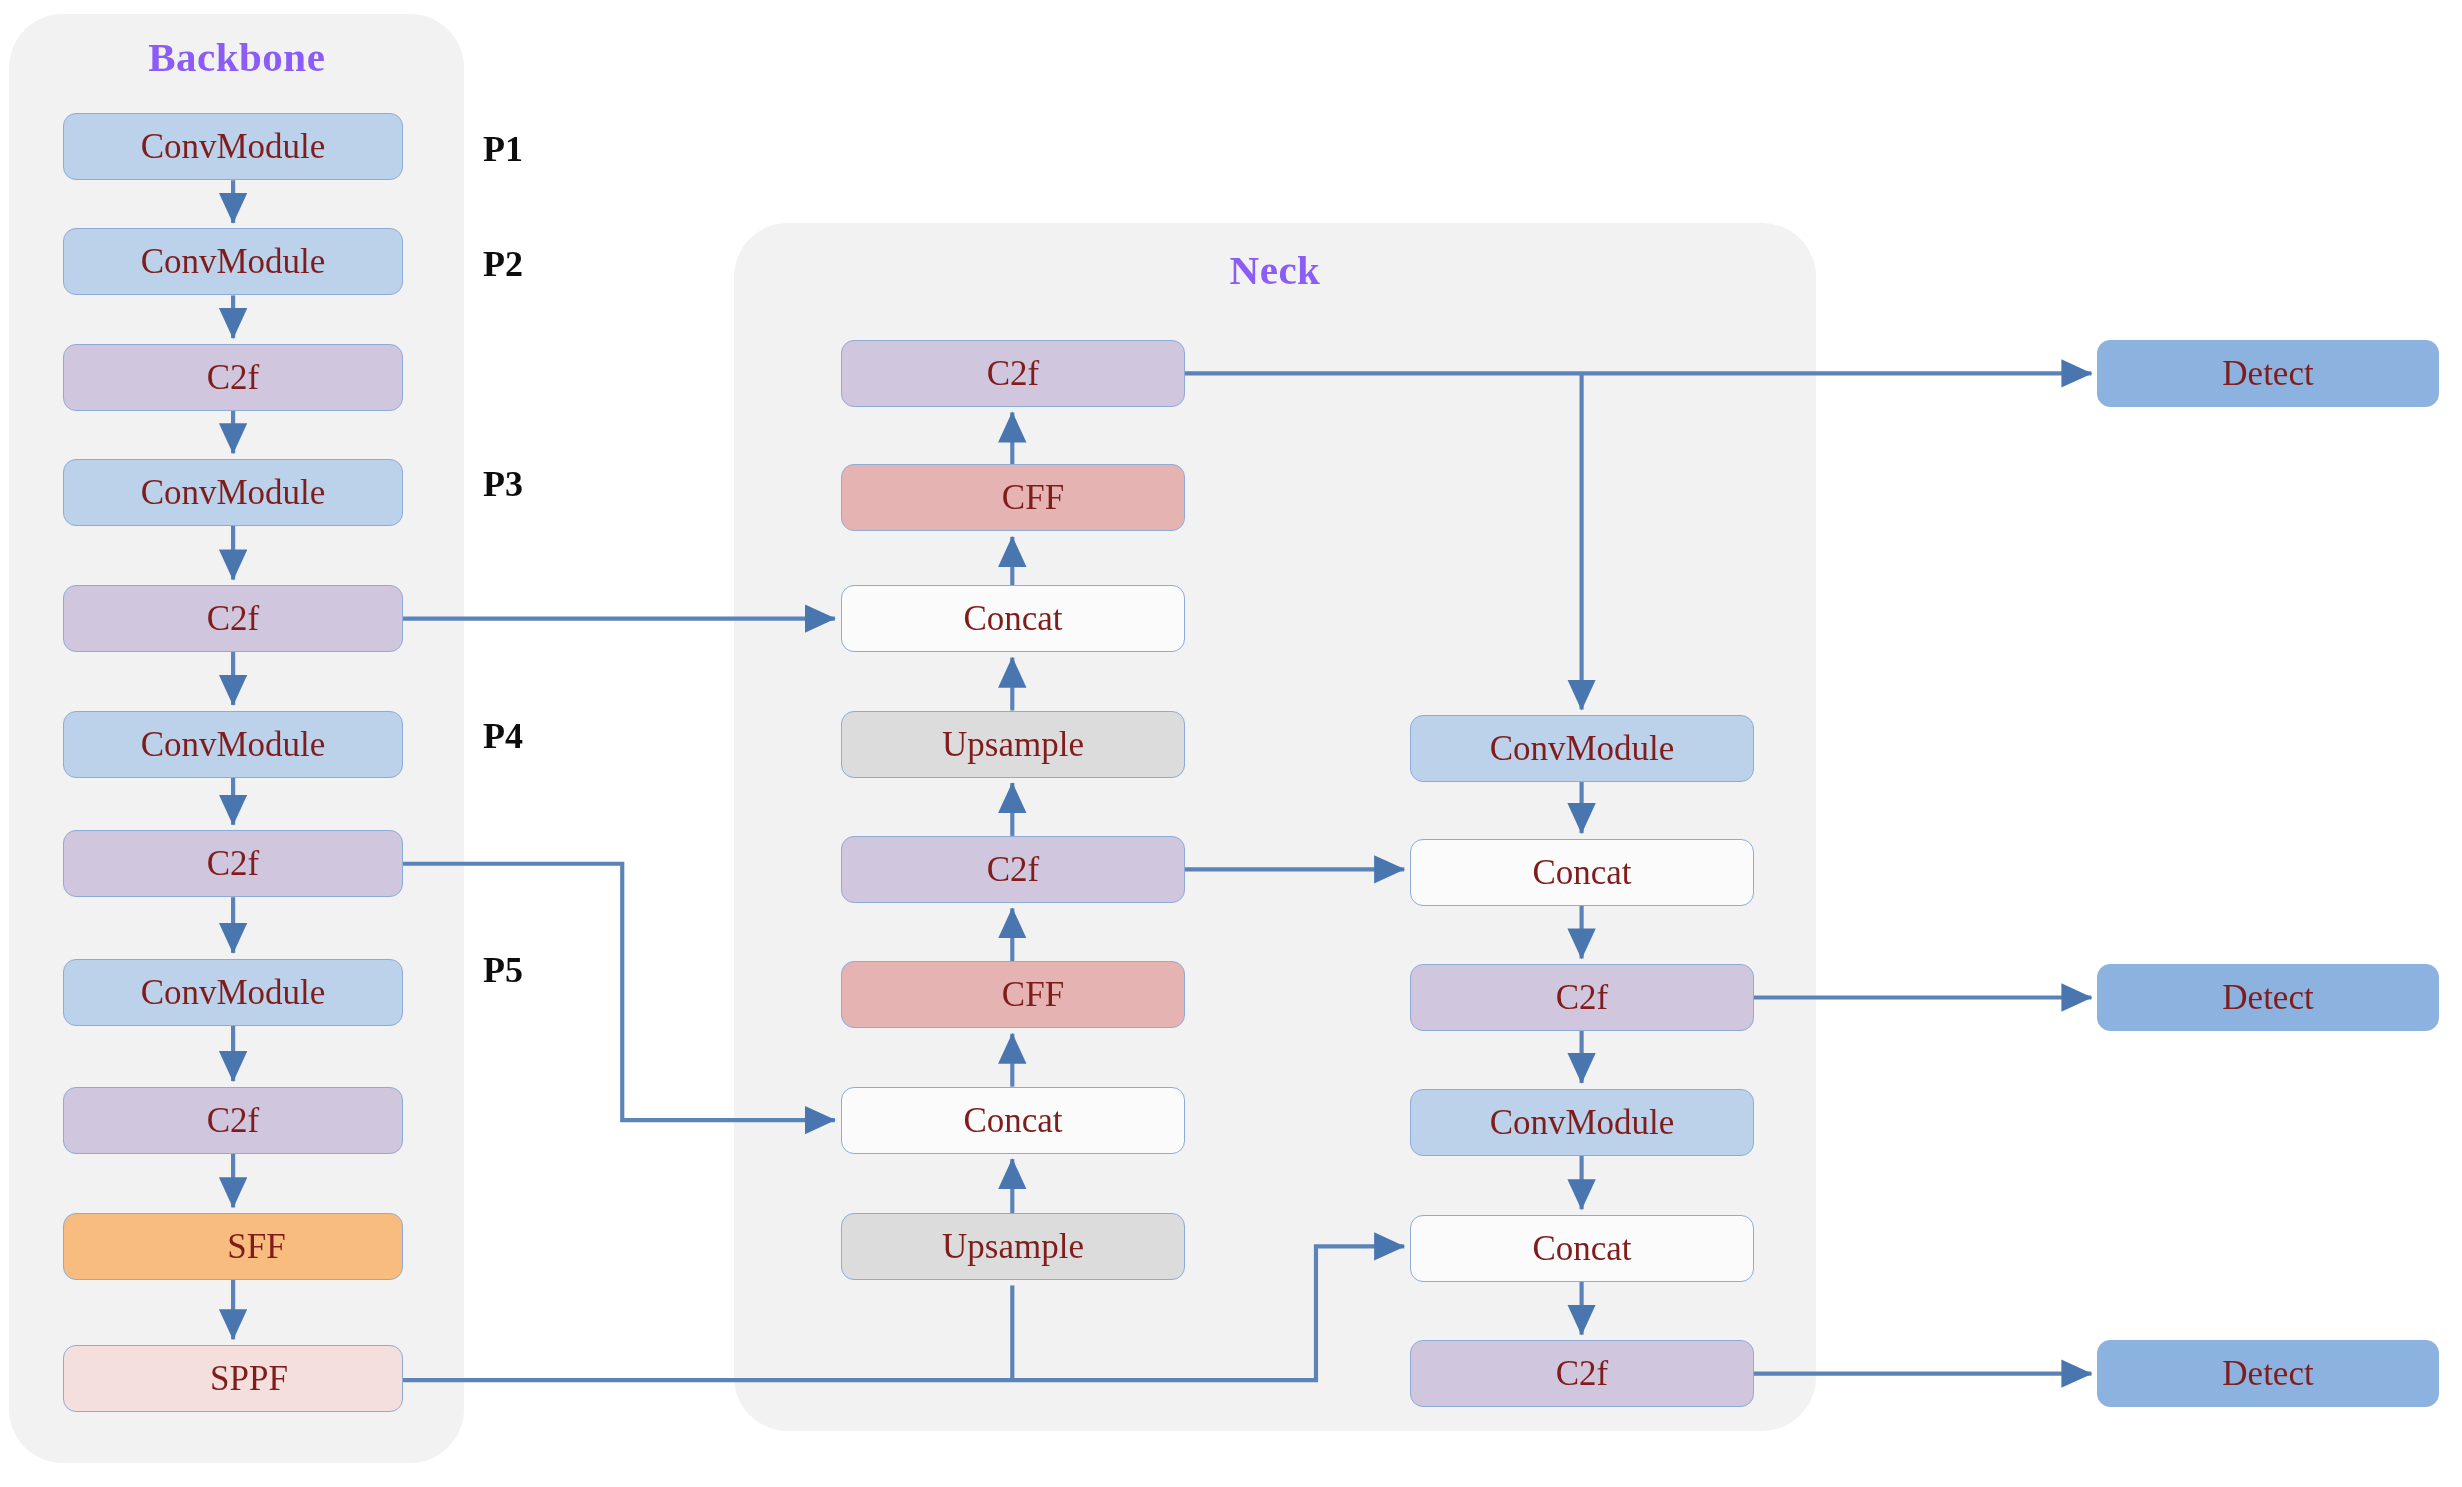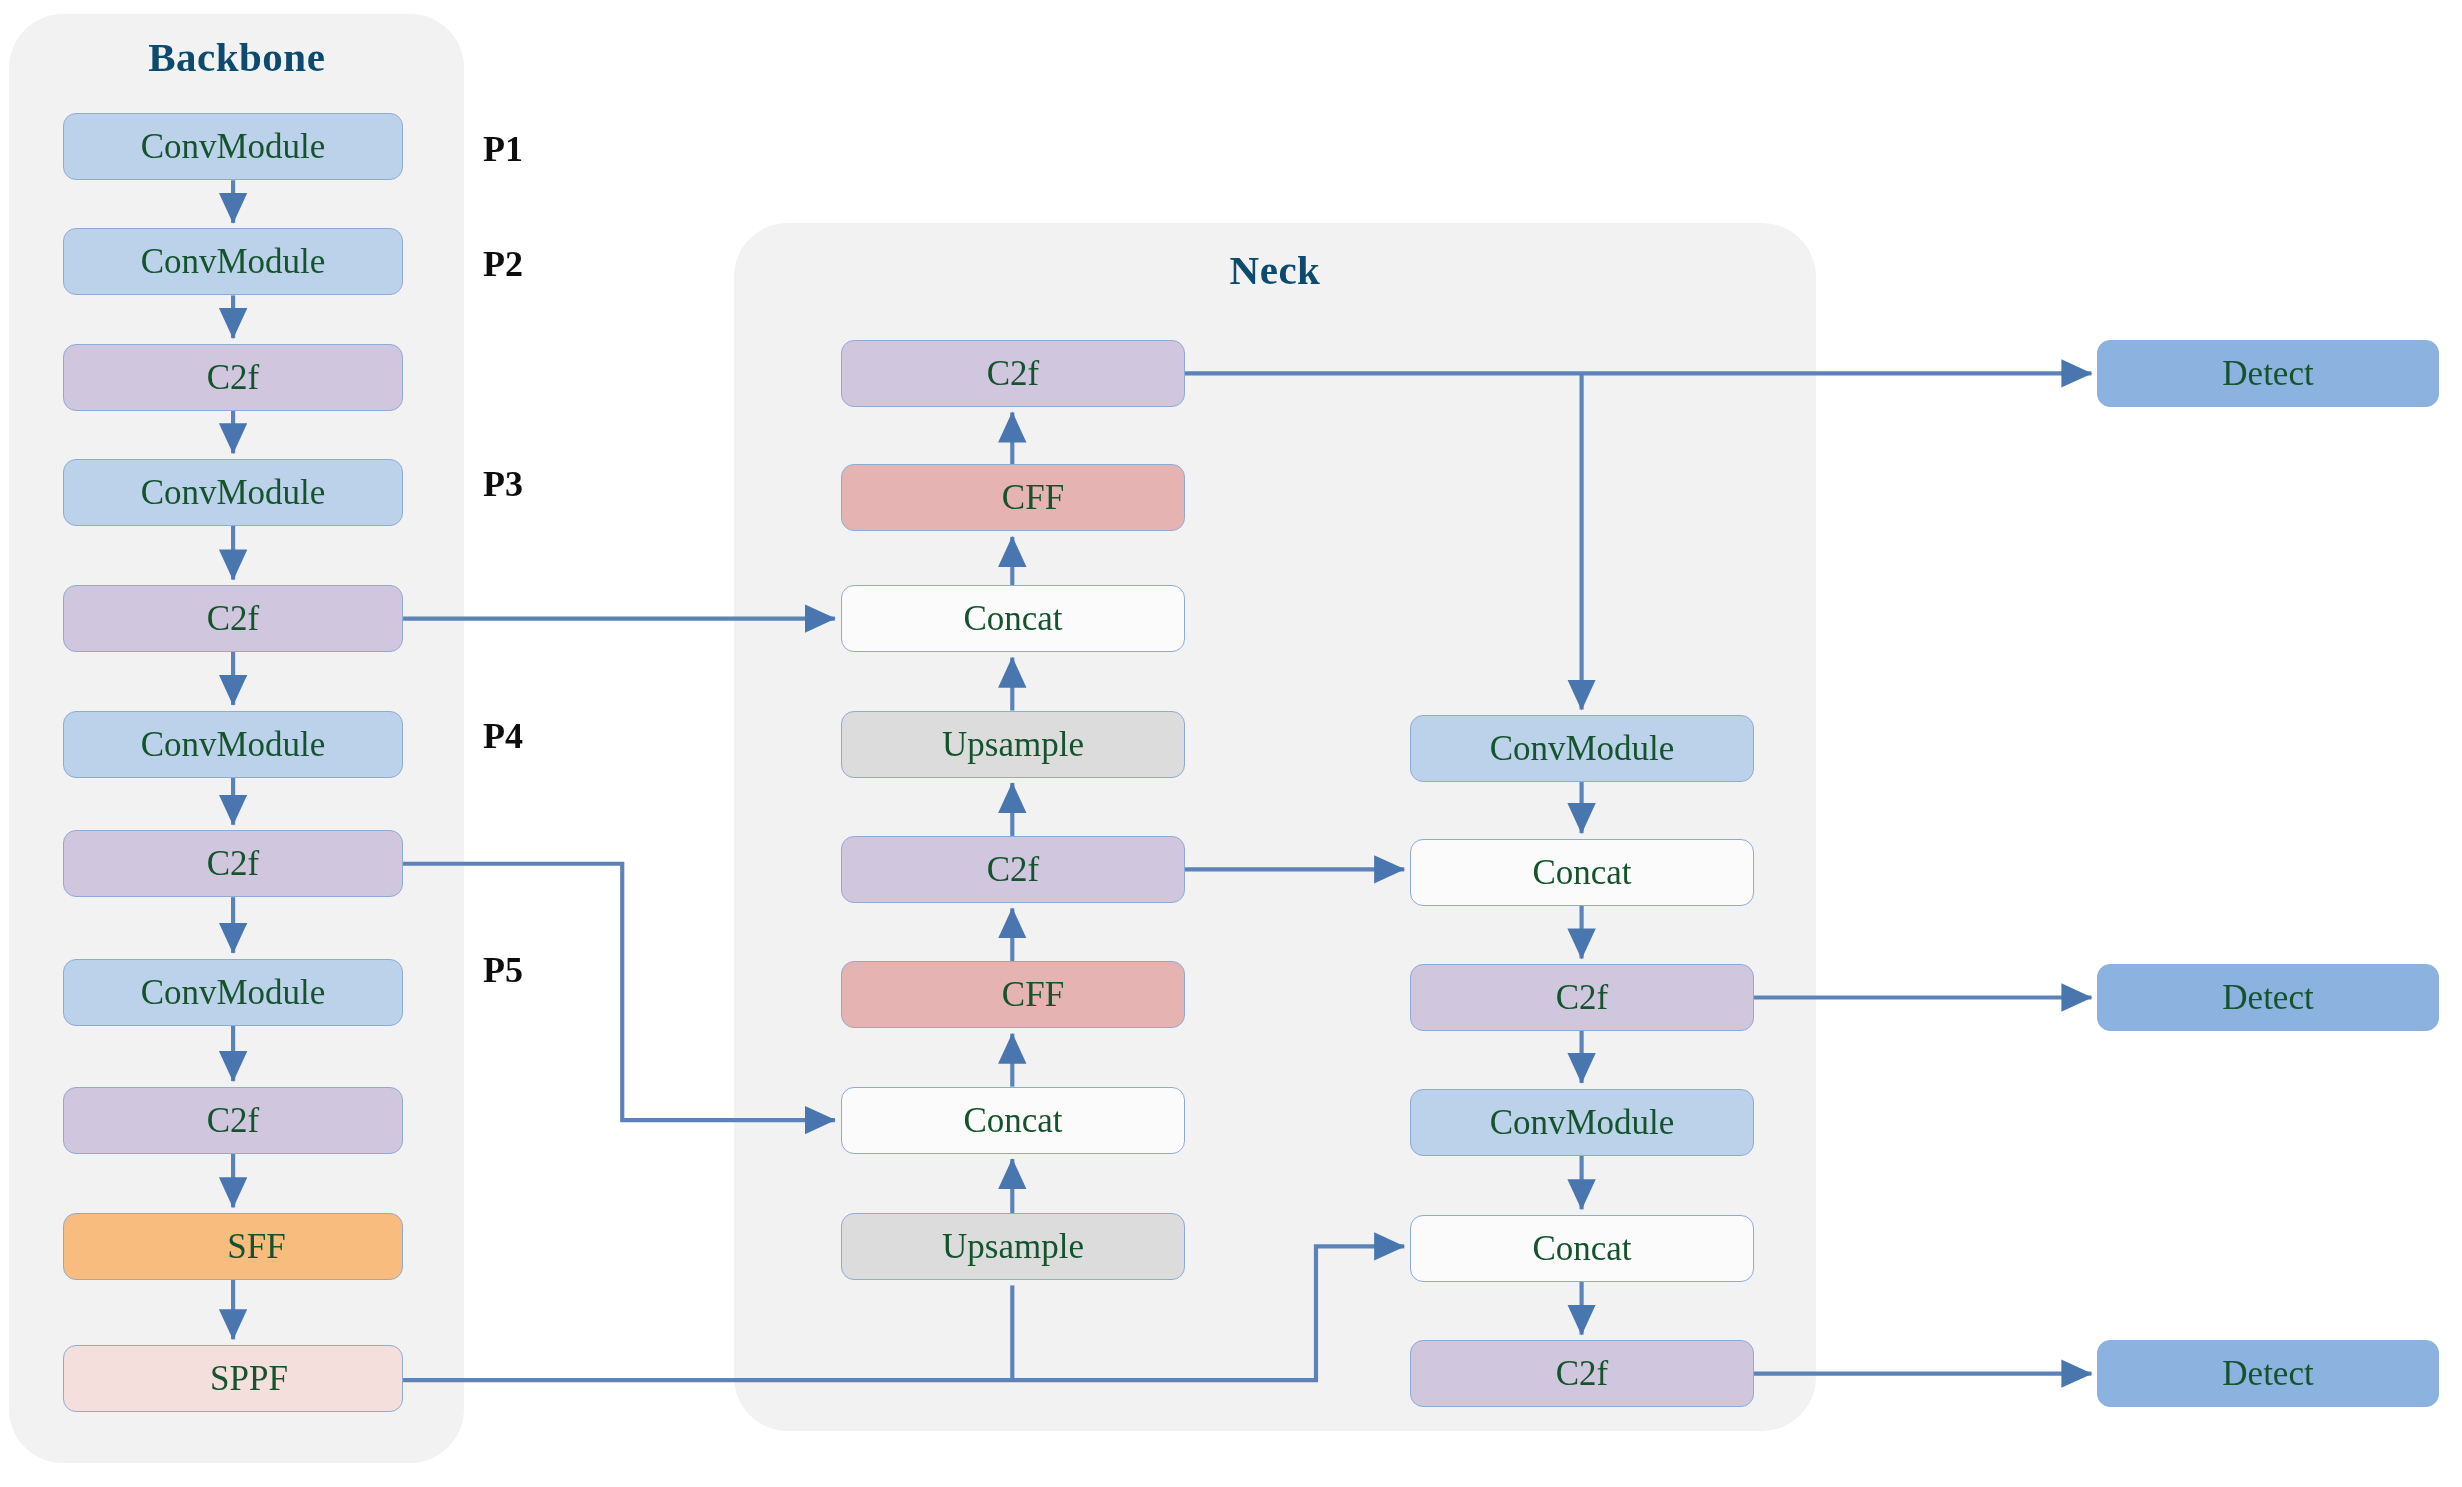--- a/index.html
+++ b/index.html
@@ -12,34 +12,34 @@
   }
   .panel{
     position:absolute;
     background:#f2f2f2;
     border-radius:54px;
   }
   .panel-title{
     position:absolute;
     font-weight:bold;
     font-size:41px;
-    color:#0c4a6e;
+    color:#8b5cf6;
     text-align:center;
     letter-spacing:0.5px;
     white-space:nowrap;
   }
   .node{
     position:absolute;
     border:1.9px solid #8eabd8;
     border-radius:13px;
     display:flex;
     align-items:center;
     justify-content:center;
     font-size:35px;
-    color:#14532d;
+    color:#7f1d1d;
     box-sizing:border-box;
     line-height:1;
     white-space:nowrap;
   }
   .n-conv   {background:#bcd2ea;}
   .n-c2f    {background:#d0c6dd;}
   .n-cff    {background:#e5b4b2;padding-left:40px;}
   .n-sff    {background:#f8bd7e;padding-left:47px;}
   .n-sppf   {background:#f4dfdd;padding-left:32px;}
   .n-concat {background:#fbfbfb;}

